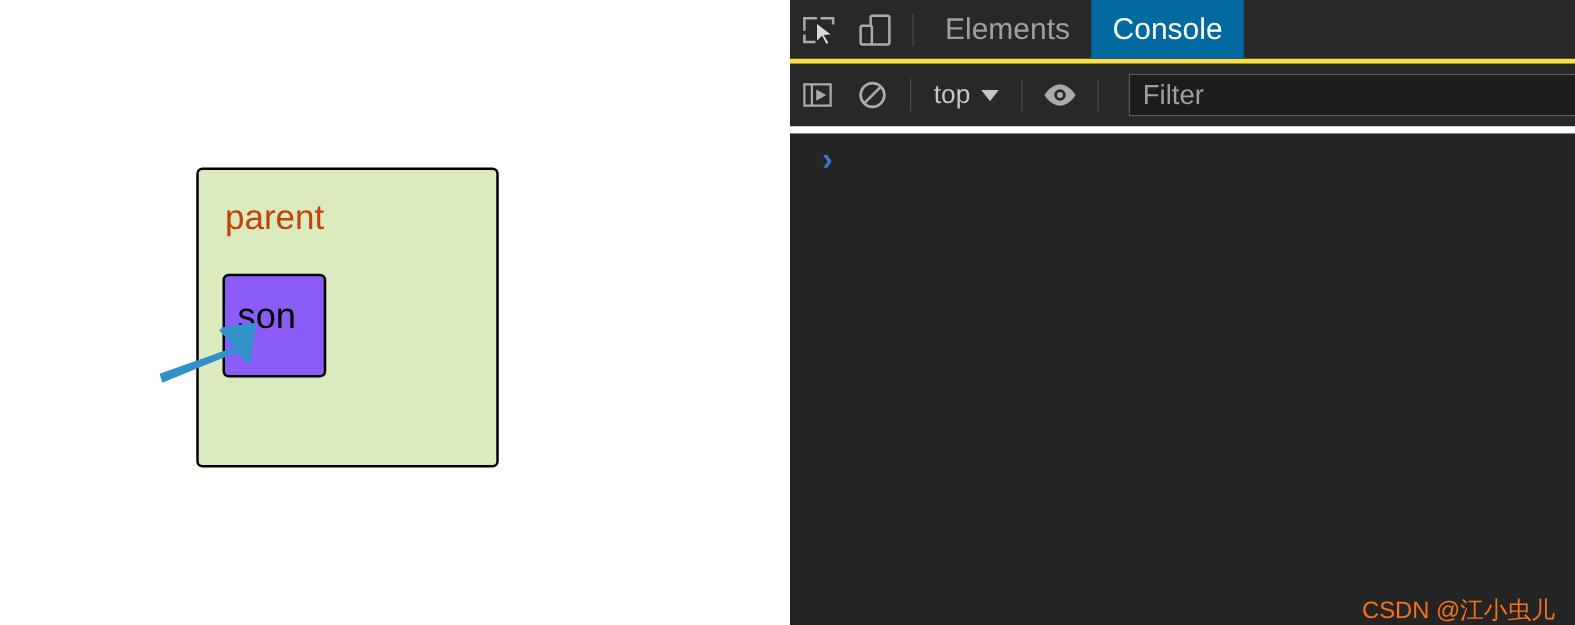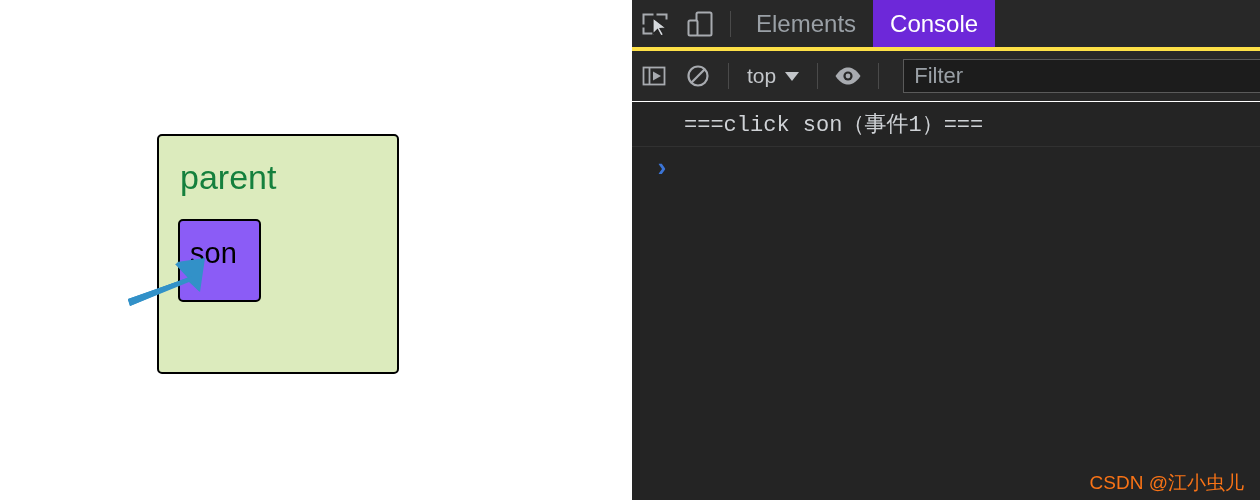--- a/index.html
+++ b/index.html
@@ -31,23 +31,23 @@
     width: 238px; height: 236px;
     background: #dcebbd;
     border: 2px solid #000000;
     border-radius: 5px;
     box-sizing: content-box;
   }
 
   #parent-label {
     position: absolute;
     left: 21px; top: 24px;
-    font-size: 34px;
+    font-size: 28px;
     line-height: 1;
-    color: #15803d;
+    color: #c2410c;
     letter-spacing: 0px;
     white-space: nowrap;
   }
 
   #son-box {
     position: absolute;
     left: 19px; top: 83px;
     width: 79px; height: 79px;
     background: #8b5cf6;
     border: 2px solid #000000;
@@ -113,30 +113,30 @@
     height: 47px;
     padding: 0 17px;
     display: flex;
     align-items: center;
     font-size: 24px;
     color: #9aa0a6;
     cursor: pointer;
     white-space: nowrap;
   }
   .tab.active {
-    background: #6d28d9;
+    background: #0369a1;
     color: #ffffff;
   }
 
   
   #console-toolbar {
     position: relative;
     height: 50px;
     background: #282828;
-    border-bottom: 1px solid #ffffff;
+    border-bottom: 6px solid #ffffff;
     display: flex;
     align-items: center;
   }
 
   .ct-icon-btn {
     width: 44px;
     height: 50px;
     display: flex;
     align-items: center;
     justify-content: center;
@@ -315,21 +315,20 @@
       </svg>
     </div>
 
     <div class="vdiv"></div>
 
     <input id="filter-input" type="text" placeholder="Filter" style="">
   </div>
 
   <div id="console-body">
 
-    <div class="console-msg">===click son（事件1）===</div>
 
     <div id="prompt-row">
       <span id="prompt-chevron">›</span>
       <input id="prompt-caret-input" type="text" style="">
     </div>
 
     <div id="watermark">CSDN @江小虫儿</div>
   </div>
 
 </div>

